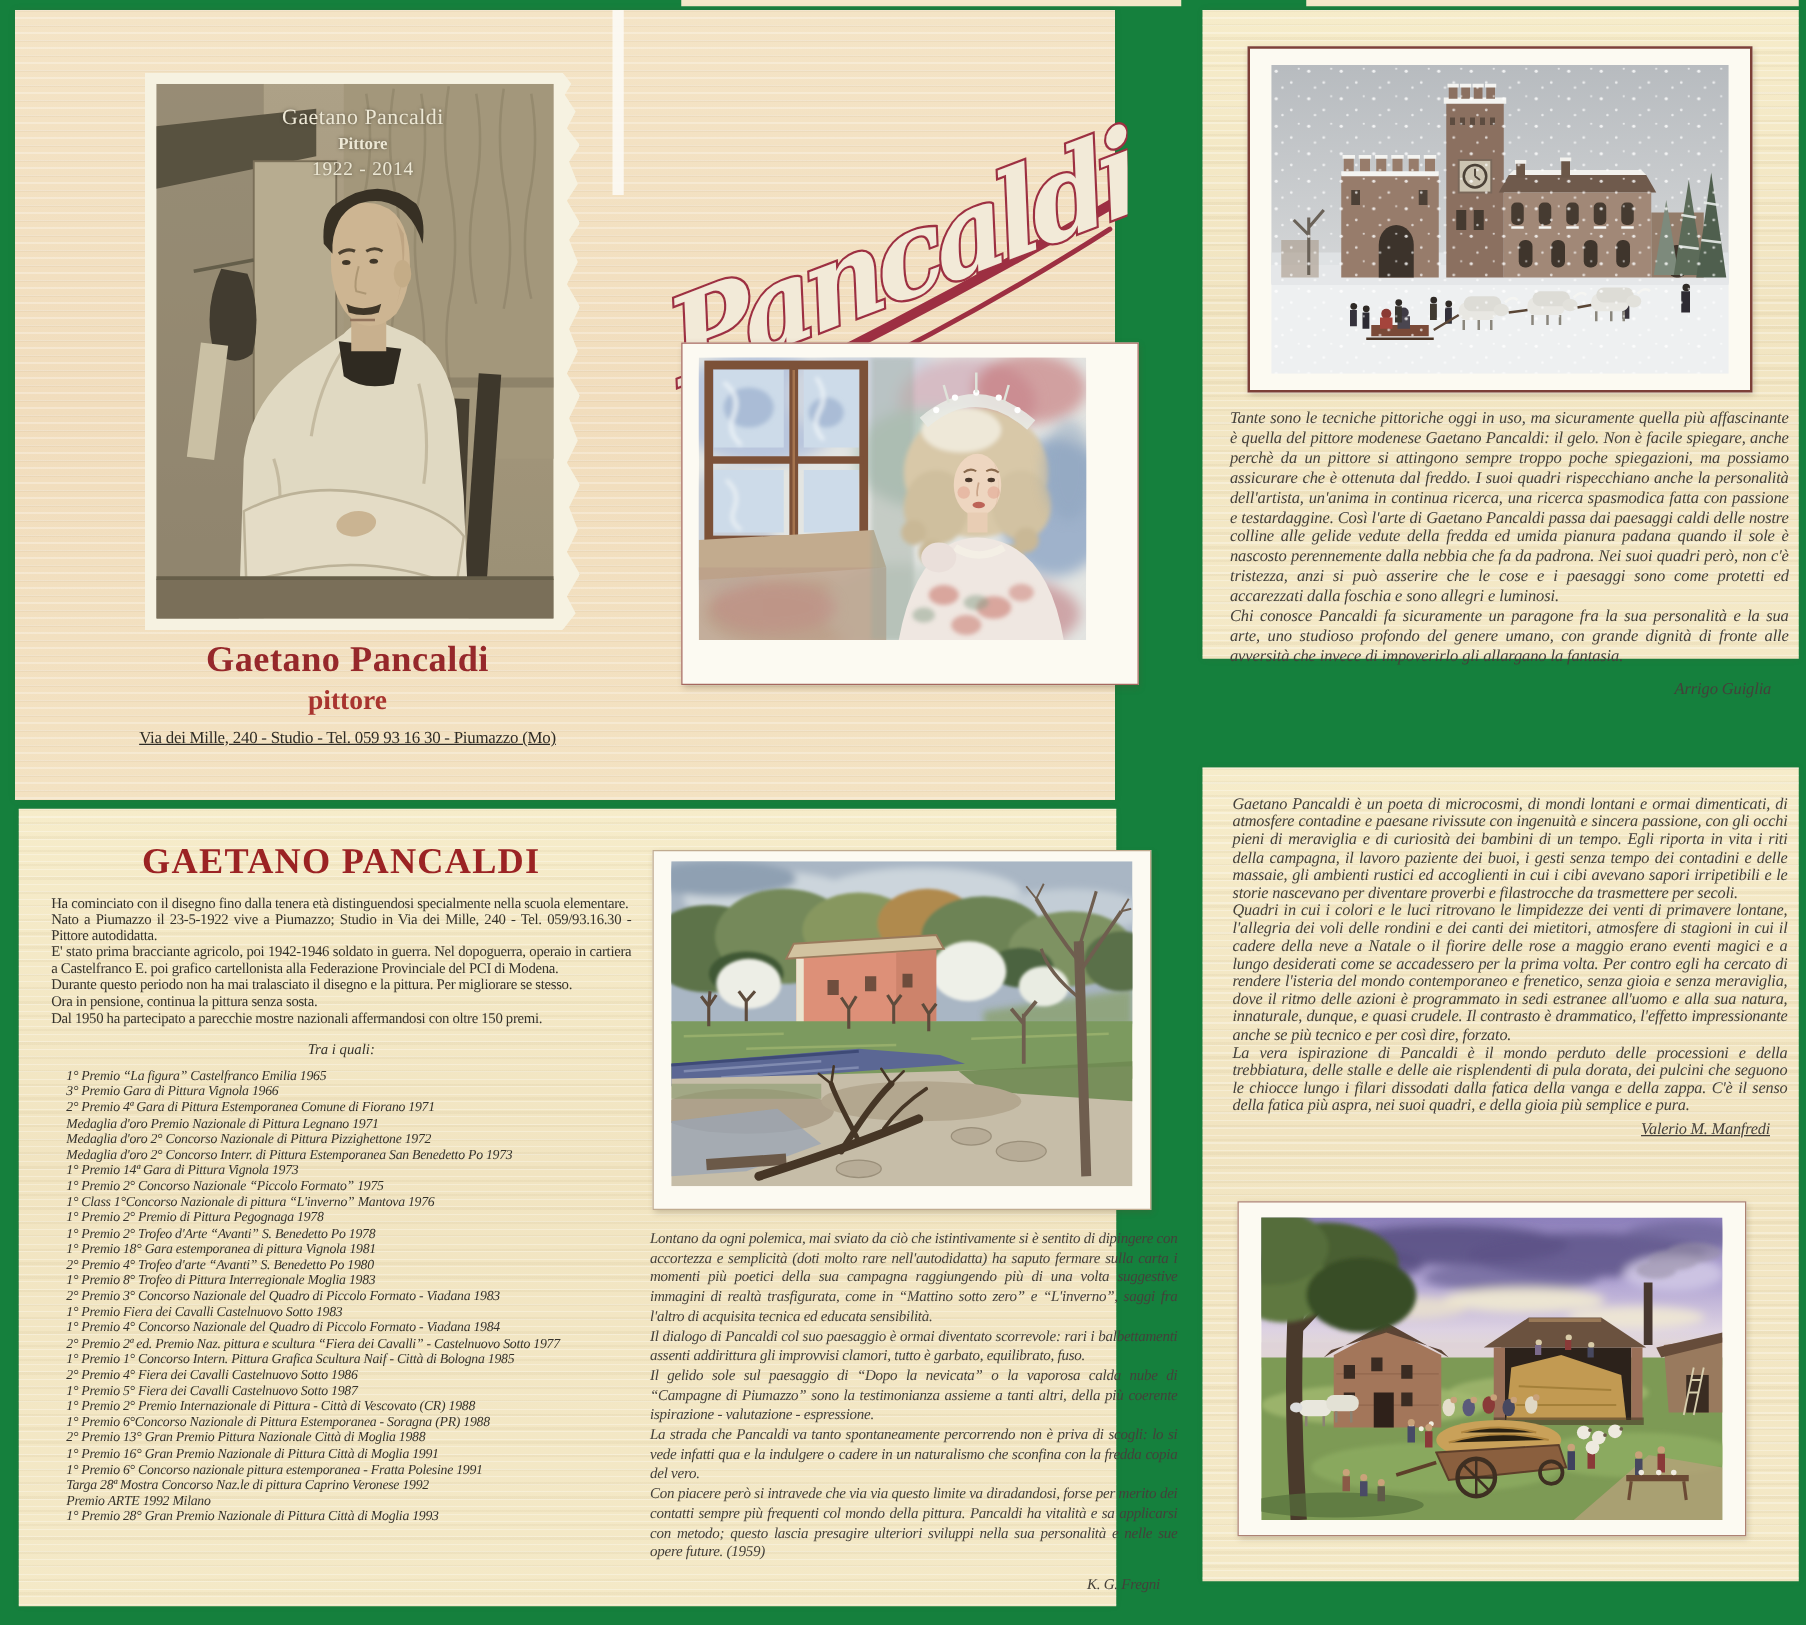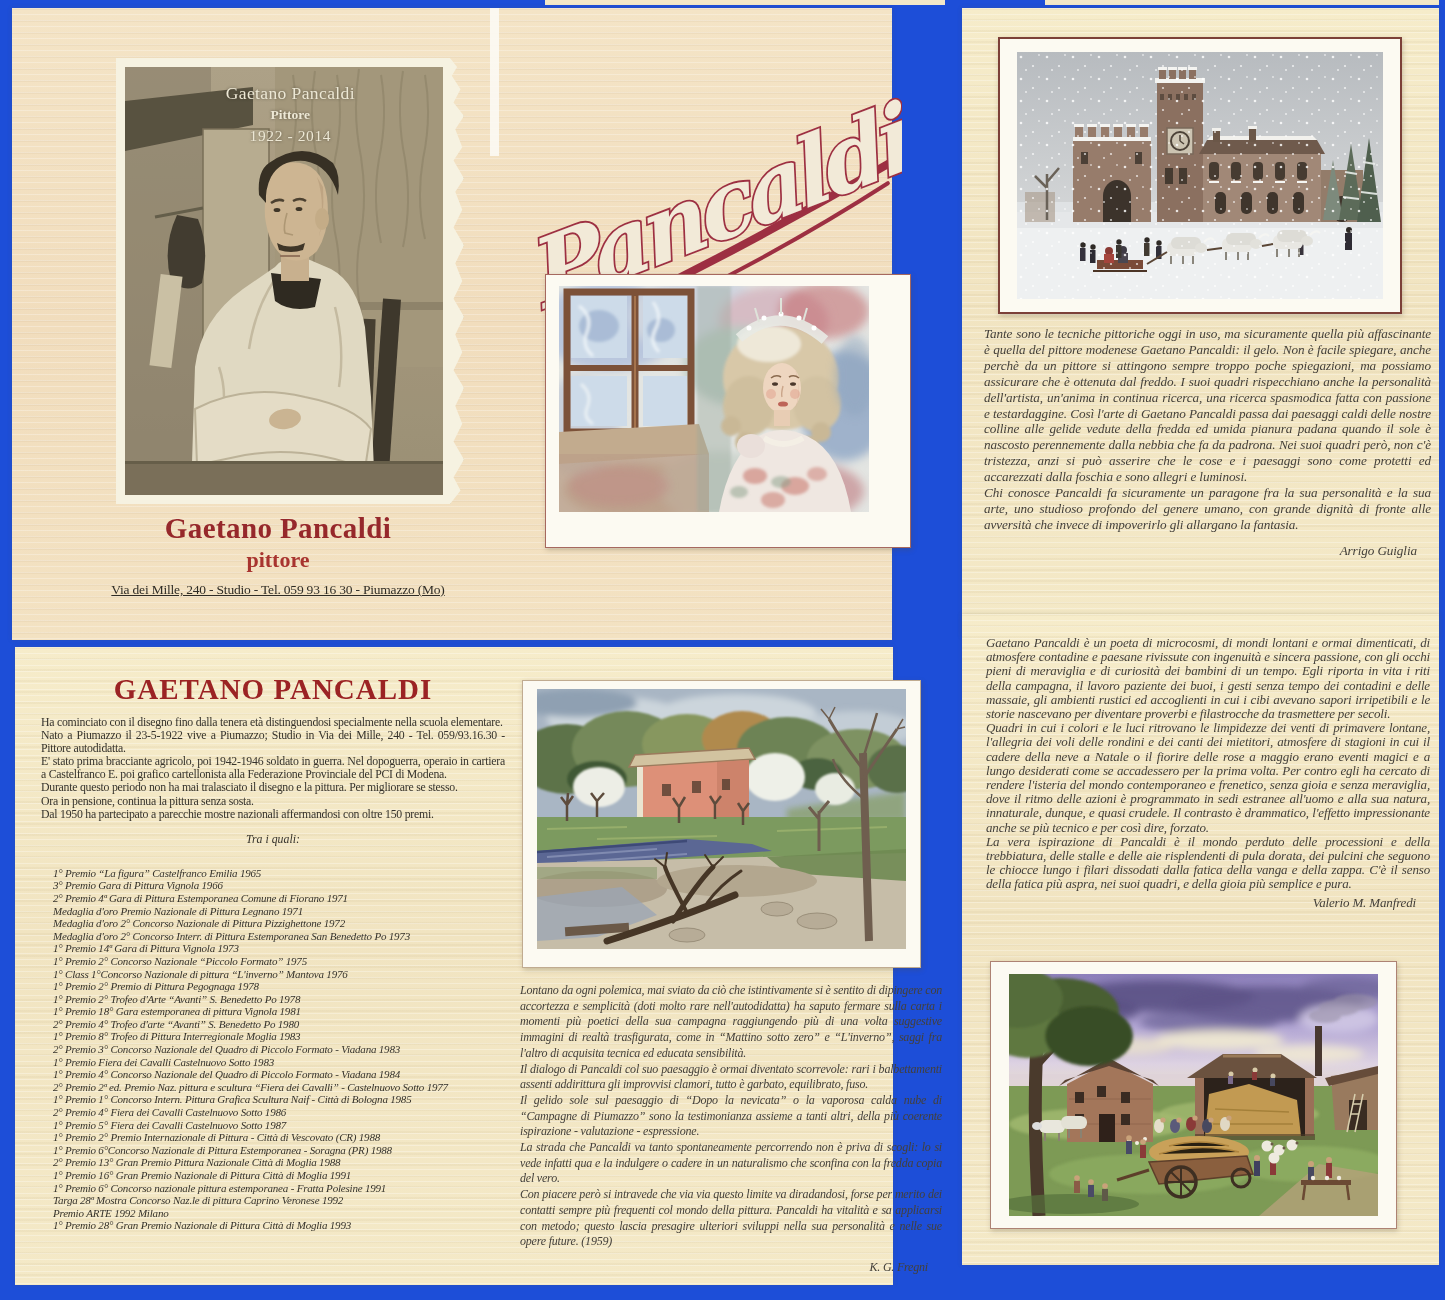--- a/index.html
+++ b/index.html
@@ -1,29 +1,29 @@
 <!DOCTYPE html>
 <html><head>
 <meta charset="utf-8">
 <style>
   html,body{margin:0;padding:0;background:#ffffff;}
-  #page{position:relative;width:1445px;height:1300px;background:#1d4ed8;overflow:hidden;
+  #page{position:relative;width:1445px;height:1300px;background:#15803d;overflow:hidden;
         font-family:"Liberation Serif","DejaVu Serif",serif;}
   .panel{position:absolute;
     background:
       repeating-linear-gradient(180deg, rgba(255,255,255,.30) 0 1px, rgba(255,255,255,0) 1px 6px),
       repeating-linear-gradient(180deg, rgba(166,142,92,.07) 0 2px, rgba(0,0,0,0) 2px 11px),
       linear-gradient(180deg,#f6ecca,#f1e4c1 45%,#f4e9c7);
     box-shadow:0 0 5px rgba(90,80,60,.18);}
   .panel-a{left:12px;top:8px;width:880px;height:632px;
     background:
       repeating-linear-gradient(180deg, rgba(255,255,255,.28) 0 1px, rgba(255,255,255,0) 1px 6px),
       repeating-linear-gradient(180deg, rgba(170,135,90,.08) 0 2px, rgba(0,0,0,0) 2px 12px),
       linear-gradient(180deg,#f4e4c6,#f1ddbd 50%,#f3e2c2);}
-  .panel-b{left:962px;top:8px;width:477px;height:629px;}
+  .panel-b{left:962px;top:8px;width:477px;height:519px;}
   .panel-c{left:15px;top:647px;width:878px;height:638px;}
   .panel-d{left:962px;top:614px;width:477px;height:651px;}
   .frag{position:absolute;background:#f3e8c8;}
 
   
   .photo-paper{position:absolute;left:104px;top:50px;width:348px;height:446px;background:#f6f2e1;
     box-shadow:2px 3px 6px rgba(90,75,50,.30);
     clip-path:polygon(0 0,96% 0,98% 2%,96.5% 4%,99% 7%,97% 10%,100% 13%,97.5% 16%,99.5% 20%,97% 23%,100% 27%,97.5% 30%,99.5% 34%,97% 38%,100% 42%,97.5% 46%,99.5% 50%,97% 54%,100% 58%,97.5% 62%,99.5% 66%,97% 70%,100% 74%,97.5% 78%,99.5% 82%,97% 86%,100% 90%,97% 94%,99% 97%,96% 100%,0 100%);}
   .photo{position:absolute;left:9px;top:9px;width:318px;height:428px;overflow:hidden;}
   .photo svg{display:block;}
@@ -50,27 +50,27 @@
   .landscape-frame{left:507px;top:33px;width:369px;height:260px;border:1px solid #c0ab90;padding:8px 14px 18px;}
   .farm-frame{left:28px;top:347px;width:369px;height:242px;border:1px solid #ad8273;padding:12px 18px;}
 
   
   .essay{font-style:italic;color:#44403a;text-align:justify;}
   .essay p{margin:0;}
   .guiglia-text{position:absolute;left:22px;top:318px;width:447px;font-size:13.2px;line-height:15.9px;letter-spacing:-.1px;}
   .fregni-text{position:absolute;left:505px;top:336px;width:422px;font-size:12px;line-height:15.7px;letter-spacing:-.2px;}
   .manfredi-text{position:absolute;left:24px;top:22px;width:444px;font-size:13px;line-height:14.2px;letter-spacing:-.15px;}
   .sig-line{font-style:italic;text-align:right;padding-right:14px;margin-top:10px;color:#44403a;}
-  .manfredi-text .sig-line{margin-top:4px;}
+  .manfredi-text .sig-line{margin-top:4px;text-decoration:underline;}
 
   .bio-col{position:absolute;left:26px;top:26px;width:464px;color:#35322b;}
   .bio-title{text-align:center;font-size:29px;font-weight:bold;color:#9b2324;letter-spacing:1px;margin-bottom:10px;}
   .bio-text{font-size:11.8px;line-height:13.1px;letter-spacing:-.25px;text-align:justify;}
   .bio-text p{margin:0;}
-  .prizes-heading{text-align:center;font-style:italic;font-size:11.8px;margin:11px 0 20px;}
+  .prizes-heading{text-align:center;font-style:italic;font-size:11.8px;margin:11px 0 8px;}
   .prizes{font-size:11px;line-height:12.6px;letter-spacing:-.2px;padding-left:12px;font-style:italic;}
   .prizes div{white-space:nowrap;}
 
   .fold{position:absolute;background:rgba(252,250,244,.9);}
 </style>
 </head>
 <body>
 
 <div id="page">
 

